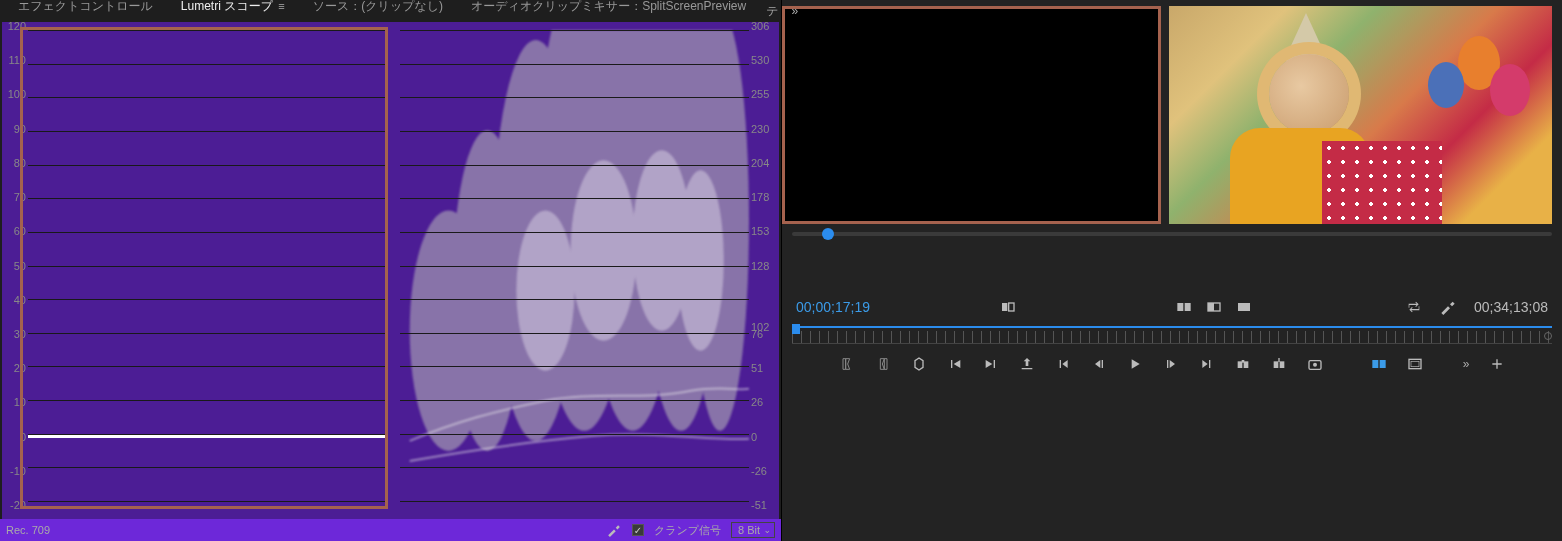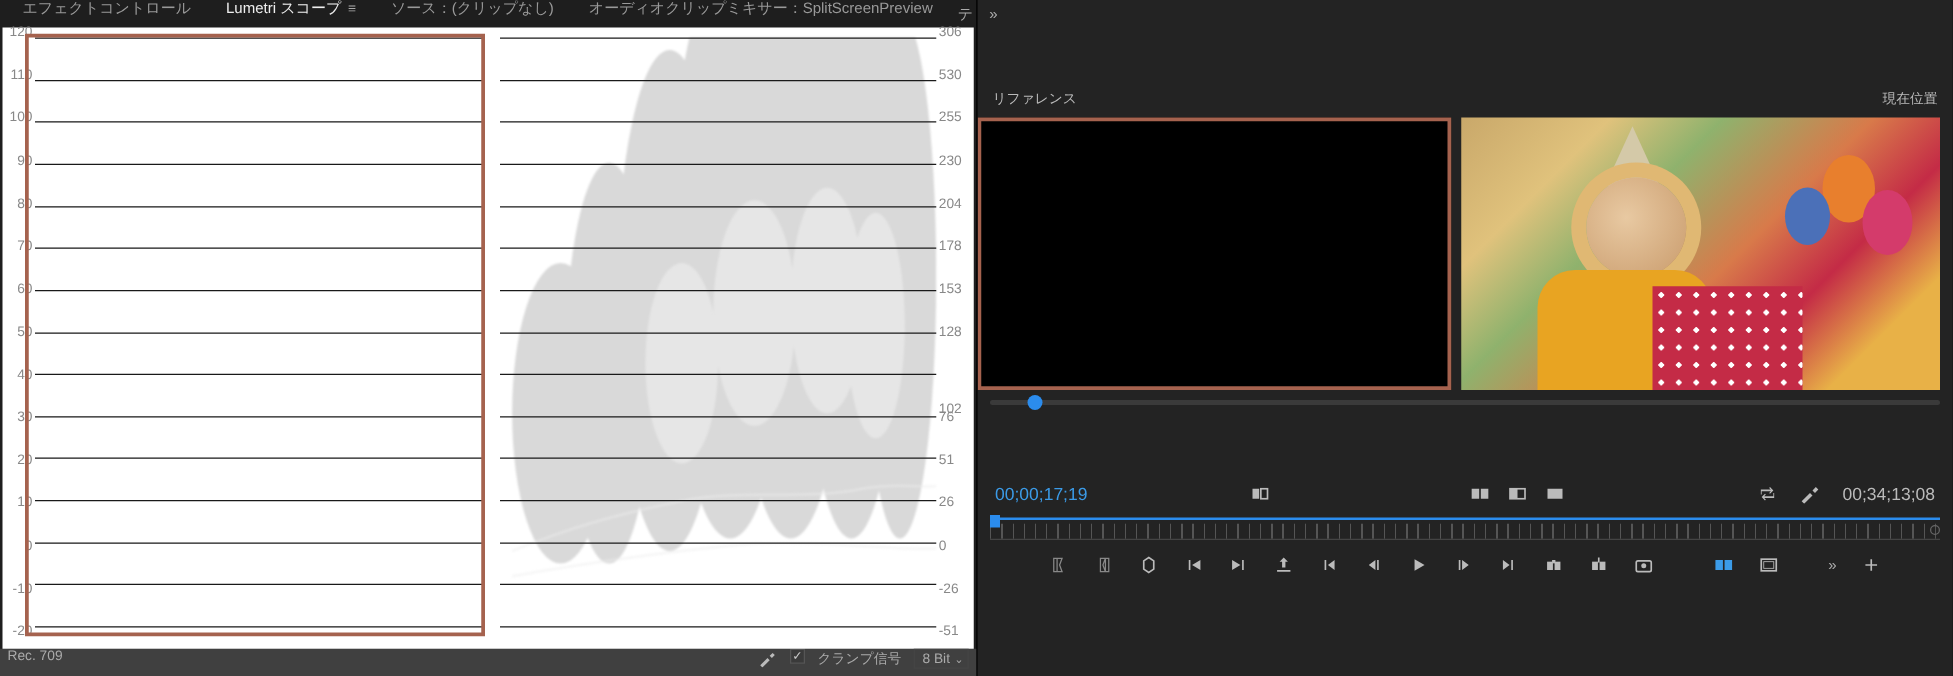--- a/index.html
+++ b/index.html
@@ -7,34 +7,34 @@
   .root { display:flex; width:1562px; height:541px; }
   .panel-left { width:782px; height:541px; background:#1e1e1e; display:flex; flex-direction:column; position:relative; border-right:1px solid #000;}
   .panel-right { flex:1; height:541px; background:#232323; display:flex; flex-direction:column; }
   
   .tabs { display:flex; align-items:center; height:22px; font-size:12px; color:#999; gap:0; padding-left:4px;}
   .tabs .tab { padding:3px 14px 12px 14px; white-space:nowrap; cursor:default;}
   .tabs .tab.active { color:#eee; border-bottom:1px solid #eee;}
   .tabs .burger { font-size:11px; margin-left:2px; color:#aaa;}
   .tabs .overflow { margin-left:auto; padding:0 6px; letter-spacing:1px; color:#aaa;}
   
-  .scope-wrap { flex:1; position:relative; background:#ffffff; margin:0 2px; }
+  .scope-wrap { flex:1; position:relative; background:#4c1d95; margin:0 2px; }
   .scope-grid-left { position:absolute; left:26px; top:8px; width:360px; bottom:18px; }
   .scope-grid-right { position:absolute; left:398px; top:8px; right:30px; bottom:18px; }
   .axis-left { position:absolute; left:2px; top:4px; bottom:14px; width:24px; font-size:11px; color:#888; }
   .axis-left span { position:absolute; right:2px; transform:translateY(-50%); }
   .axis-right { position:absolute; right:4px; top:4px; bottom:14px; width:26px; font-size:11px; color:#888;}
   .axis-right span { position:absolute; left:2px; transform:translateY(-50%);}
   .hline { position:absolute; left:0; right:0; height:1px; background:#1a1a1a;}
   .scope-grid-left .hline { background:#191919;}
   .highlight-box { position:absolute; left:18px; top:5px; width:368px; bottom:10px; border:3px solid #a5624e; pointer-events:none;}
   .scope-baseline { position:absolute; left:0; right:0; height:4px; background:#fff; }
   .wave { position:absolute; inset:0; }
   .wave svg { width:100%; height:100%; filter:blur(1px);}
-  .footer-bar { height:22px; background:#404040; display:flex; align-items:flex-start; font-size:11px; color:#aaa; padding:0 6px; gap:10px;}
+  .footer-bar { height:22px; background:#6d28d9; display:flex; align-items:center; font-size:11px; color:#aaa; padding:0 6px; gap:10px;}
   .footer-bar .spacer { flex:1;}
   .footer-bar .chk { width:12px; height:12px; border:1px solid #555; display:inline-flex; align-items:center; justify-content:center; background:#3a3a3a;}
   .footer-bar .chk::after{content:"✓"; color:#ccc; font-size:10px;}
   .wrench { width:14px; height:14px; }
   
   .prog-tabs { height:22px; display:flex; align-items:center; font-size:12px; color:#ddd; padding-left:8px;}
   .prog-tabs .burger{font-size:11px; margin-left:6px; color:#aaa;}
   .ref-bar { display:flex; align-items:center; height:20px; font-size:11px; margin-top:68px; padding:0 12px; color:#bbb;}
   .ref-bar .r-right { margin-left:auto;}
   .dual-view { display:flex; gap:8px; height:218px; margin:6px 10px 0 0; }
@@ -202,24 +202,20 @@
       <span>クランプ信号</span>
       <span style="border:1px solid #444;padding:1px 14px 1px 6px;position:relative;">
         <span>8 Bit</span>
         <span style="position:absolute;right:3px;top:2px;font-size:9px;">⌄</span>
       </span>
     </div>
   </div>
 
   <div class="panel-right">
 
-    <div class="ref-bar">
-      <span>リファレンス</span>
-      <span class="r-right">現在位置</span>
-    </div>
 
     <div class="dual-view">
       <div class="ref-box"></div>
       <div class="img-box">
         <div class="hat"></div>
         <div class="kid-head"></div>
         <div class="jacket"></div>
         <div class="gift"></div>
         <div class="balloon1"></div>
         <div class="balloon2"></div>

